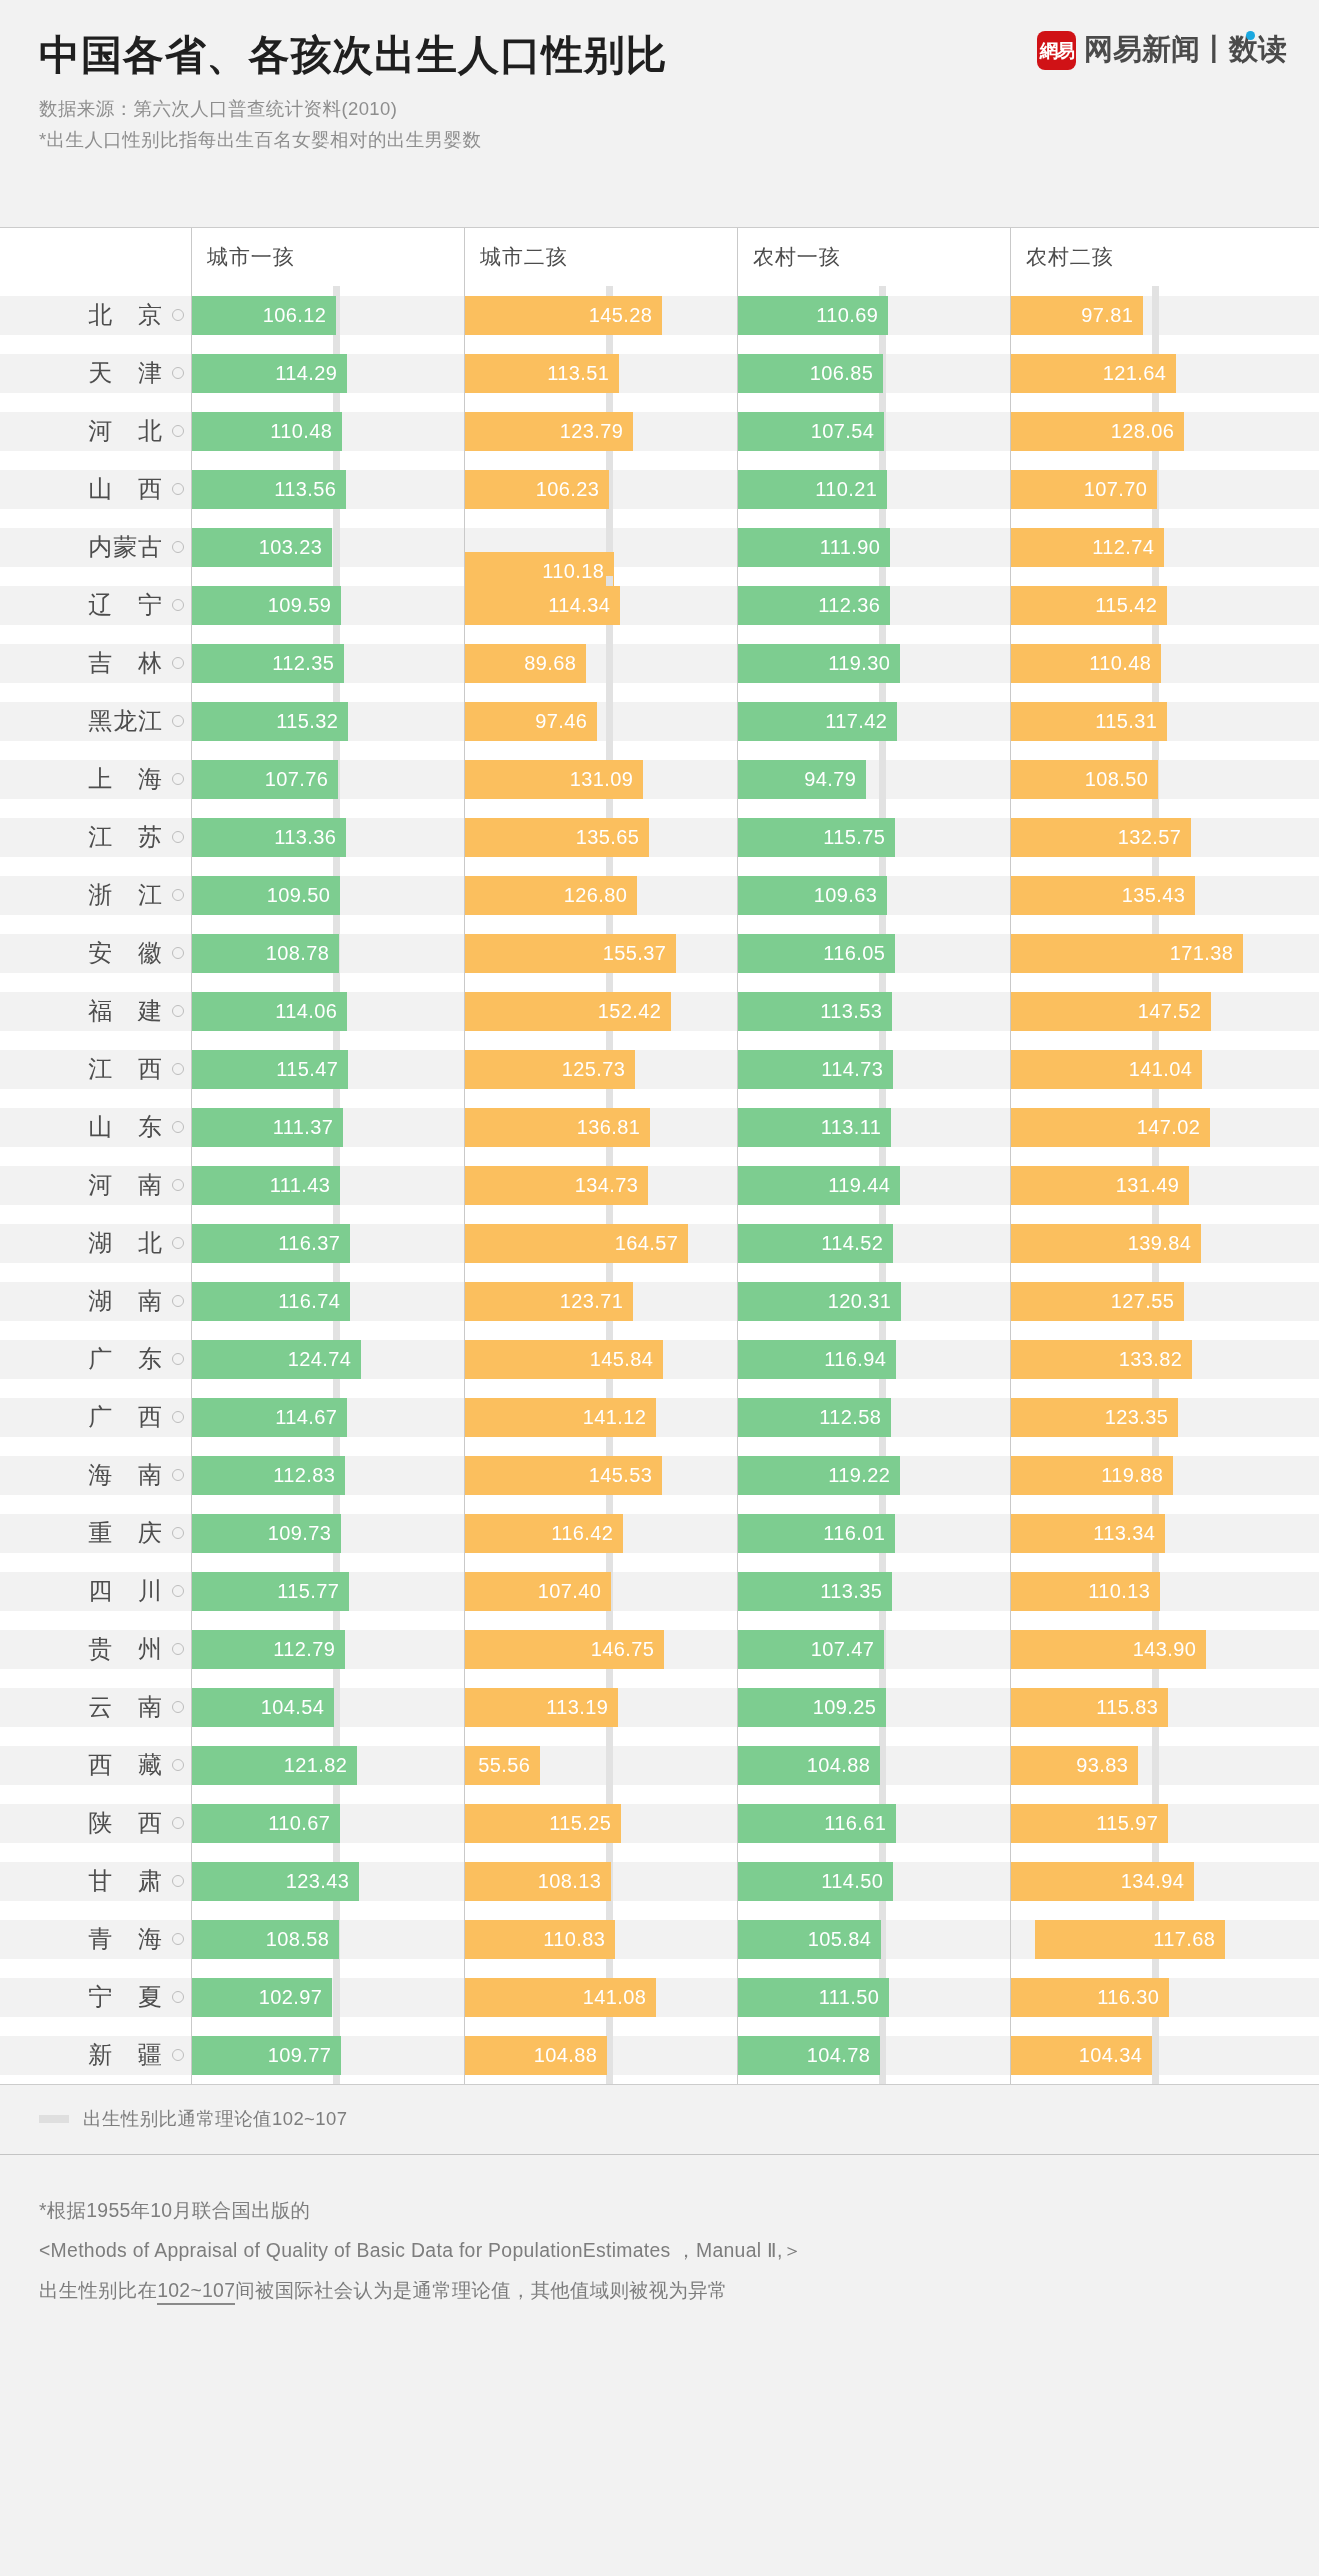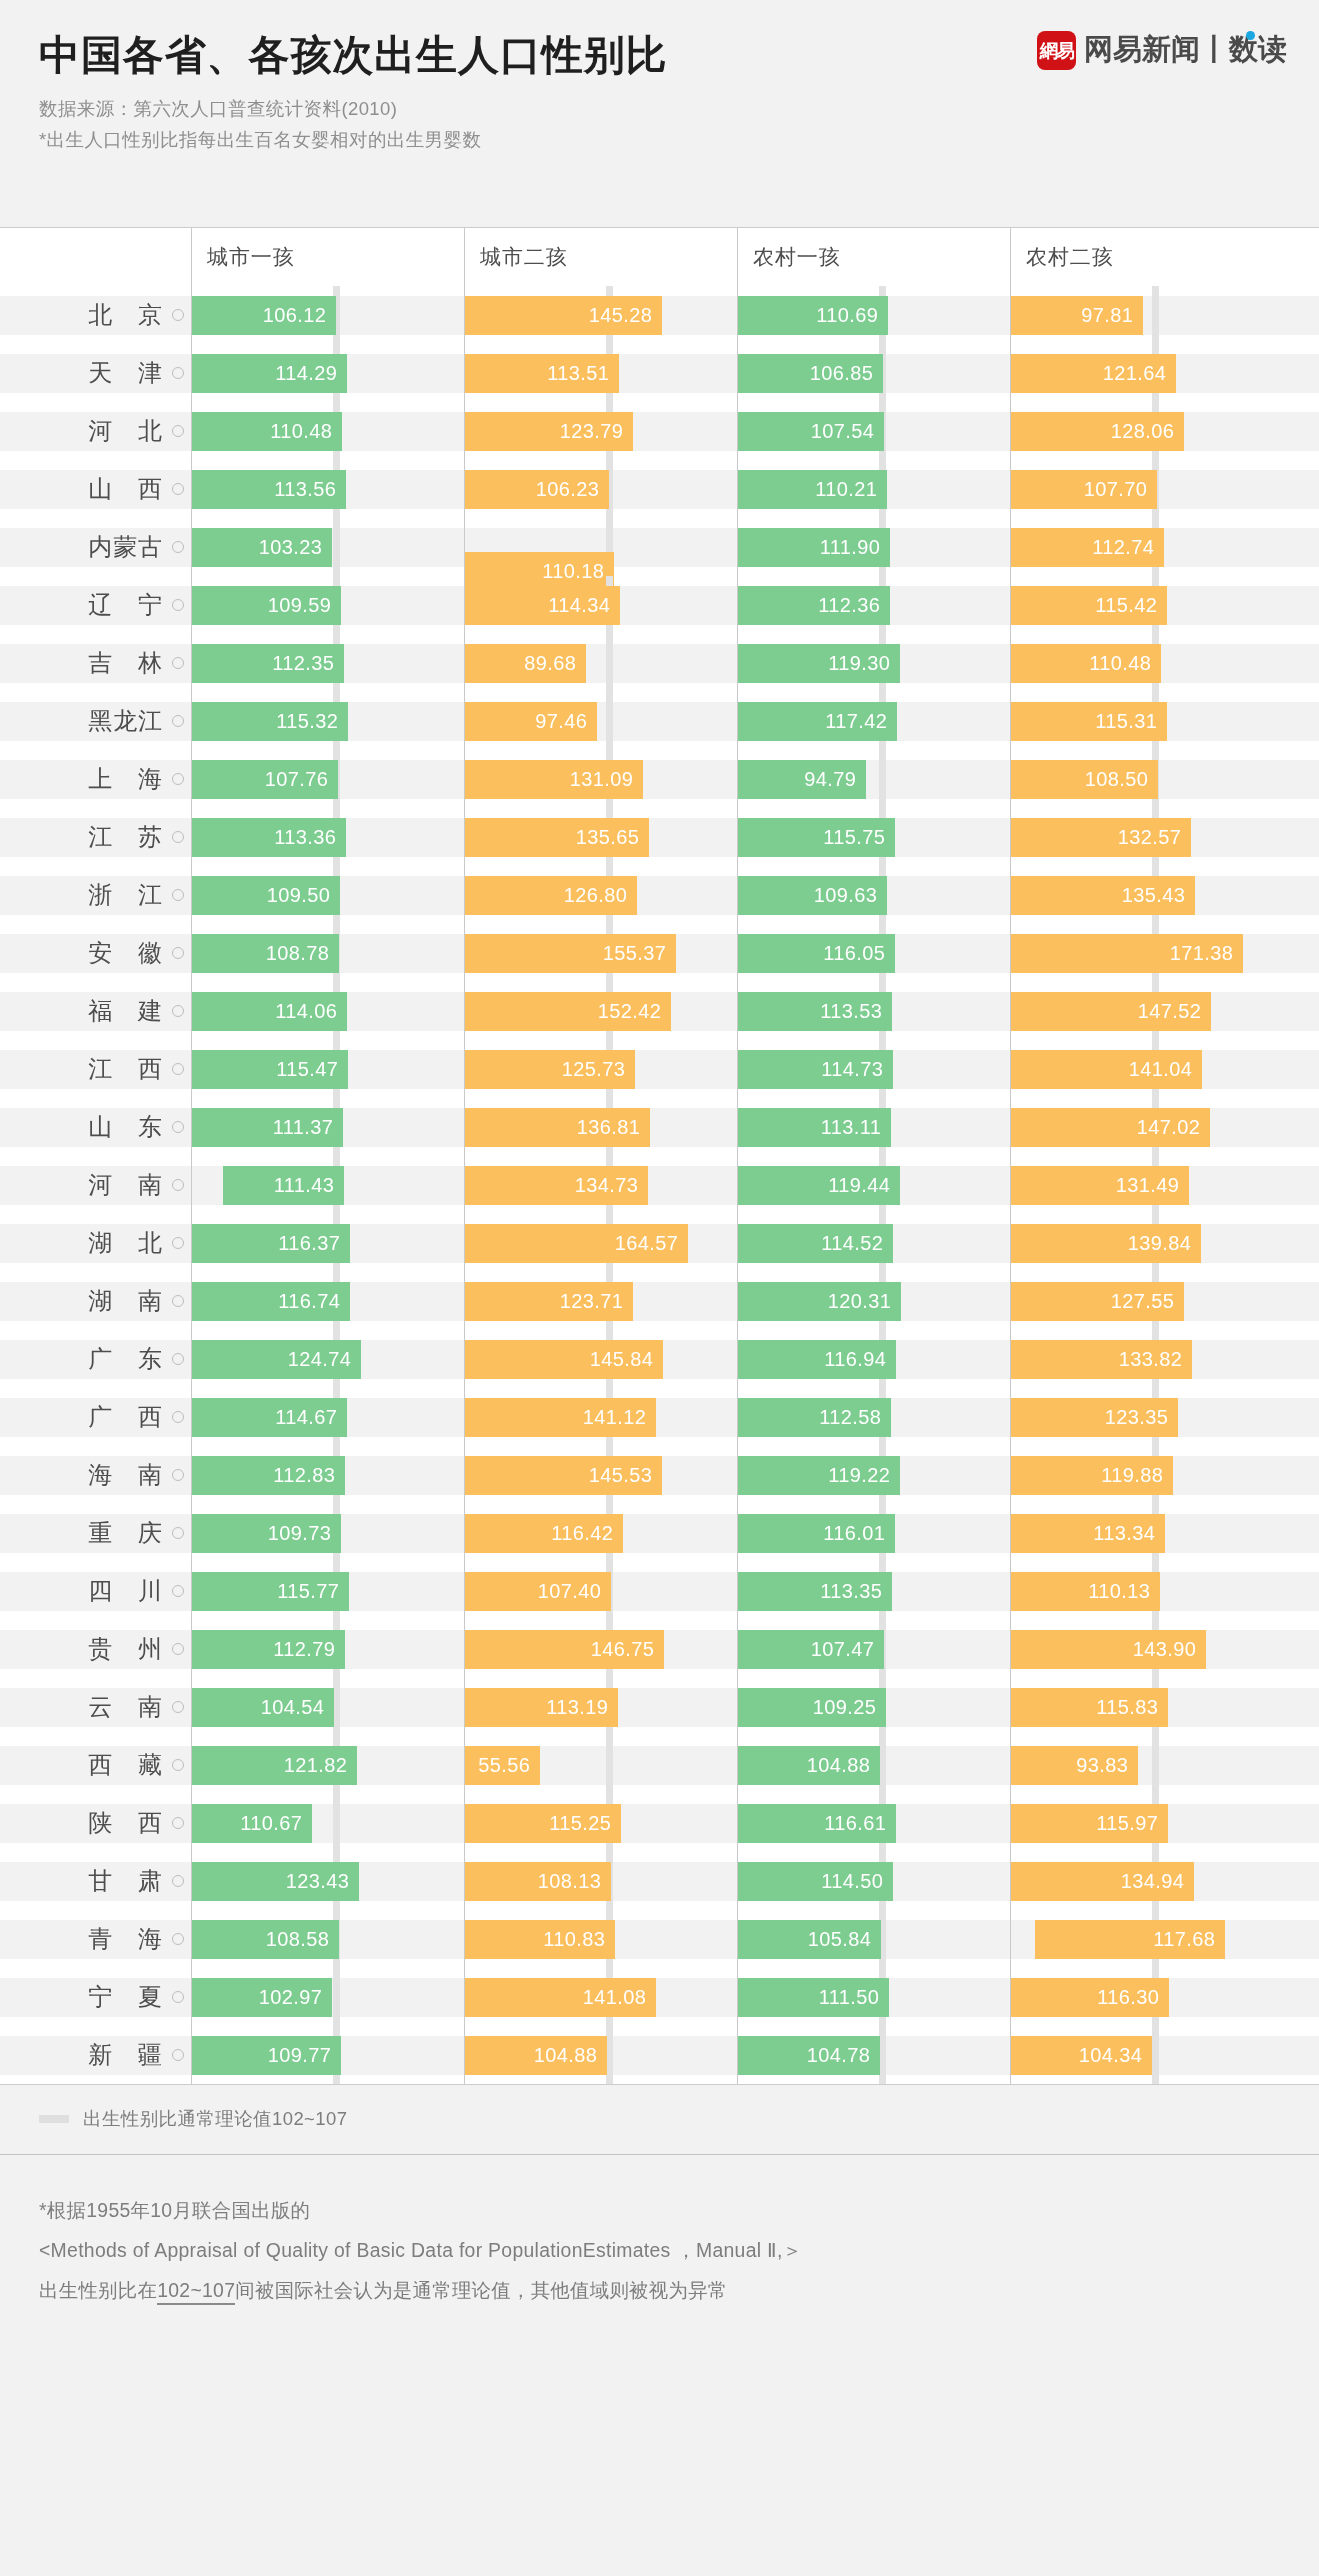--- a/index.html
+++ b/index.html
@@ -699,21 +699,21 @@
           </div>
         </div>
         <div class="row even">
           <div class="rowstripe"></div>
           <div class="namecell">
             <span class="pname">河　南</span>
             <span class="dot-marker"></span>
           </div>
           <div class="cell">
             <div class="refline"></div>
-            <div class="bar g" style="width: 121px; margin-left: 31px;">
+            <div class="bar g" style="width: 148px;">
               <span>111.43</span>
             </div>
           </div>
           <div class="cell">
             <div class="refline"></div>
             <div class="bar o" style="width: 183px;">
               <span>134.73</span>
             </div>
           </div>
           <div class="cell">
@@ -1040,21 +1040,21 @@
           </div>
         </div>
         <div class="row odd">
           <div class="rowstripe"></div>
           <div class="namecell">
             <span class="pname">陕　西</span>
             <span class="dot-marker"></span>
           </div>
           <div class="cell">
             <div class="refline"></div>
-            <div class="bar g" style="width: 120px;">
+            <div class="bar g" style="width: 148px;">
               <span>110.67</span>
             </div>
           </div>
           <div class="cell">
             <div class="refline"></div>
             <div class="bar o" style="width: 156px;">
               <span>115.25</span>
             </div>
           </div>
           <div class="cell">

